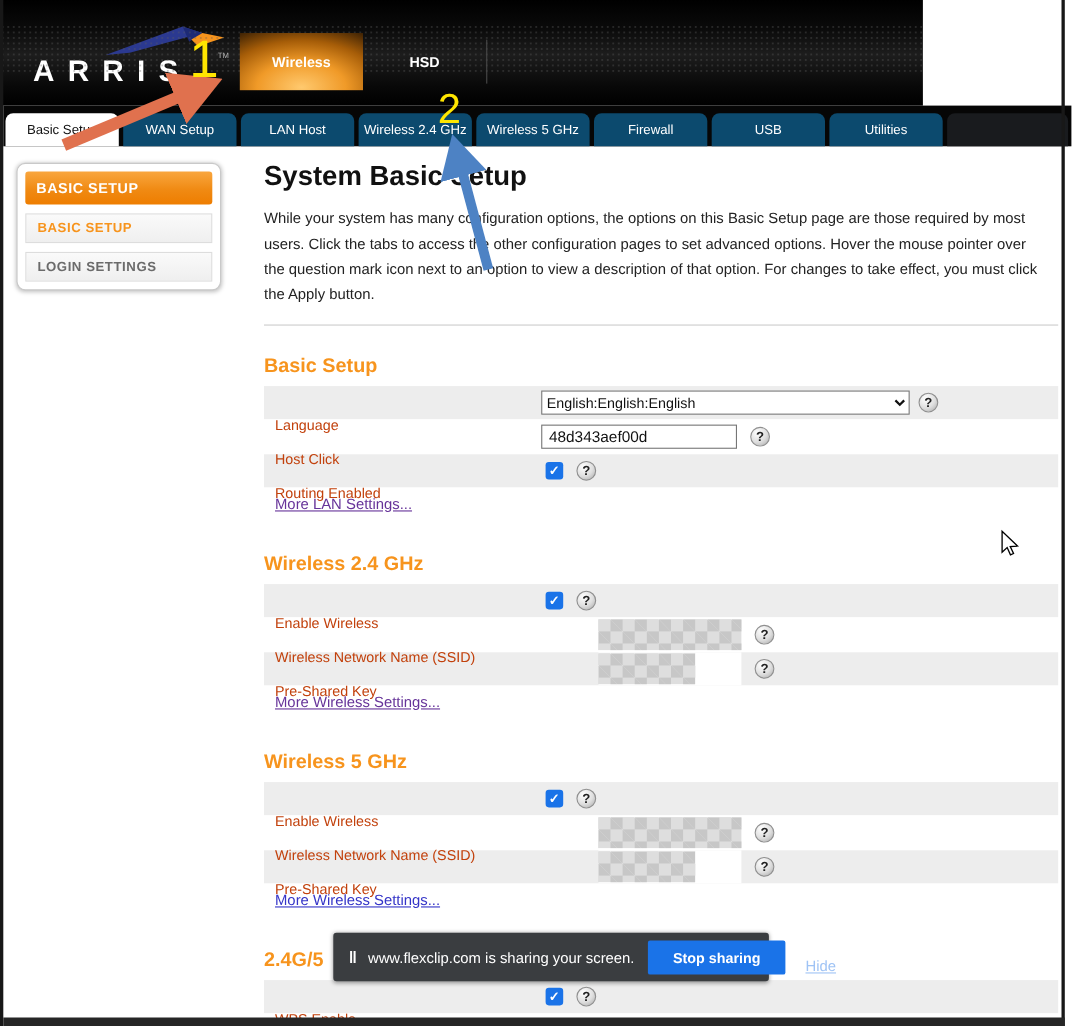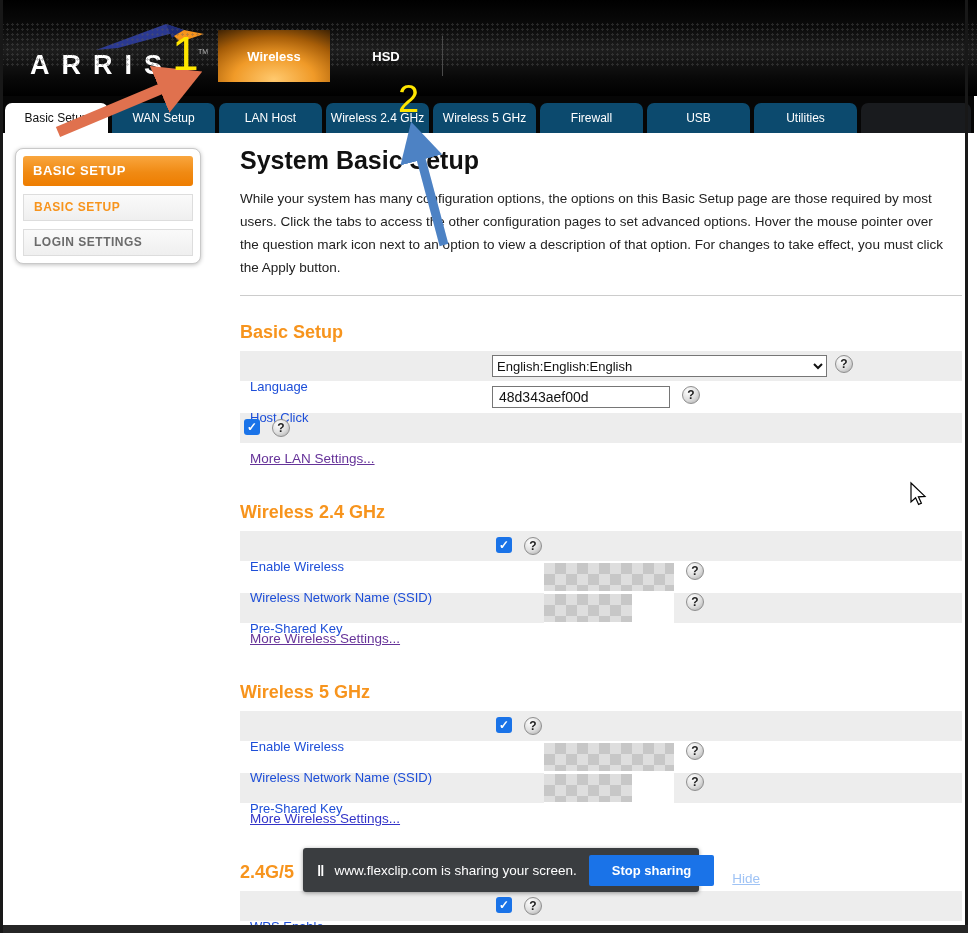--- a/index.html
+++ b/index.html
@@ -5,21 +5,21 @@
   * { margin:0; padding:0; box-sizing:border-box; }
   html,body { width:977px; height:933px; background:#fff; font-family:"Liberation Sans", sans-serif; }
   .page { position:relative; width:977px; height:933px; overflow:hidden; background:#fff; }
 
   
   .frame-left  { position:absolute; left:0; top:0; bottom:0; width:3px; background:#181818; z-index:40; }
   .frame-right { position:absolute; left:965px; top:0; bottom:0; width:3px; background:#181818; z-index:40; }
   .frame-bottom{ position:absolute; left:3px; right:9px; top:925px; height:8px; background:#262626; z-index:40; }
 
   
-  .topbar { position:absolute; left:0; top:0; width:977px; height:96px;
+  .topbar { position:absolute; left:0; top:0; width:839px; height:96px;
     background:linear-gradient(180deg,#000 0%,#0b0b0b 28%,#1d1d1d 52%,#080808 82%,#000 100%); z-index:5; }
   .topbar::after { content:""; position:absolute; left:0; right:0; top:22px; height:46px;
     background-image:radial-gradient(rgba(95,95,95,.35) 1px, transparent 1.3px);
     background-size:5px 5px; pointer-events:none; }
   .logo { position:absolute; left:30px; top:18px; width:190px; height:66px; }
   .logo-swoosh { position:absolute; left:58px; top:2px; }
   .logo-text { position:absolute; left:0; top:32px; color:#fff; font-size:27px; font-weight:bold;
     letter-spacing:12px; }
   .logo-tm { position:absolute; left:168px; top:30px; color:#bbb; font-size:7px; }
   .topmenu { position:absolute; left:218px; top:30px; height:52px; display:flex; align-items:stretch; z-index:6; }
@@ -47,22 +47,22 @@
 
   
   .main { position:absolute; left:240px; top:140px; width:722px; z-index:3; }
   .page-title { font-size:25px; font-weight:bold; color:#111; margin:6px 0 12px; }
   .intro { font-size:13.5px; color:#222; line-height:23px; margin-bottom:16px; width:714px; }
   .divider { border:none; border-top:1px solid #ccc; margin:0; }
   .section { margin-bottom:30px; }
   .section-heading { font-size:18px; font-weight:bold; color:#f7941d; margin:26px 0 8px; }
   .row { display:flex; align-items:center; height:30px; margin-bottom:1px; }
   .row.alt { background:#ededed; }
-  .row-label { flex:0 0 252px; padding-left:10px; font-size:13px; color:#1d4ed8;margin-top:40px; }
-  .row-ctl { display:flex; }
+  .row-label { flex:0 0 252px; padding-left:10px; font-size:13px; color:#c2410c;margin-top:40px; }
+  .row-ctl { display:flex; align-items:center; }
   select.ctl-select { width:335px; height:22px; font-size:13px; font-family:"Liberation Sans",sans-serif;
     border:1px solid #767676; background:#fff; color:#111; }
   input.ctl-input { width:178px; height:22px; font-size:14px; font-family:"Liberation Sans",sans-serif;
     border:1px solid #767676; padding-left:6px; color:#111; }
   input.ctl-input.bold-border { border:2px solid #222; }
   .cbx { width:16px; height:16px; margin-left:4px; background:#1a73e8; border-radius:3px; color:#fff;
     font-size:12px; font-weight:bold; display:flex; align-items:center; justify-content:center; cursor:pointer; }
   .qmark { width:18px; height:18px; margin-left:12px; border-radius:50%; flex:0 0 auto;
     background:radial-gradient(circle at 35% 28%, #ffffff 0%, #dedede 55%, #a6a6a6 100%);
     border:1px solid #8f8f8f; color:#222; font-weight:bold; font-size:12px;
@@ -149,20 +149,21 @@
         </div>
       </div>
       <div class="row">
         <span class="row-label">Host Click</span>
         <div class="row-ctl">
           <input class="ctl-input" value="48d343aef00d" style="">
           <span class="qmark">?</span>
         </div>
       </div>
       <div class="row alt">
+        <span class="row-label">Routing Enabled</span>
         <div class="row-ctl">
           <span class="cbx">✓</span>
           <span class="qmark">?</span>
         </div>
       </div>
       <div class="link-row">
         <a class="more-link visited">More LAN Settings...</a>
       </div>
     </div>
 

